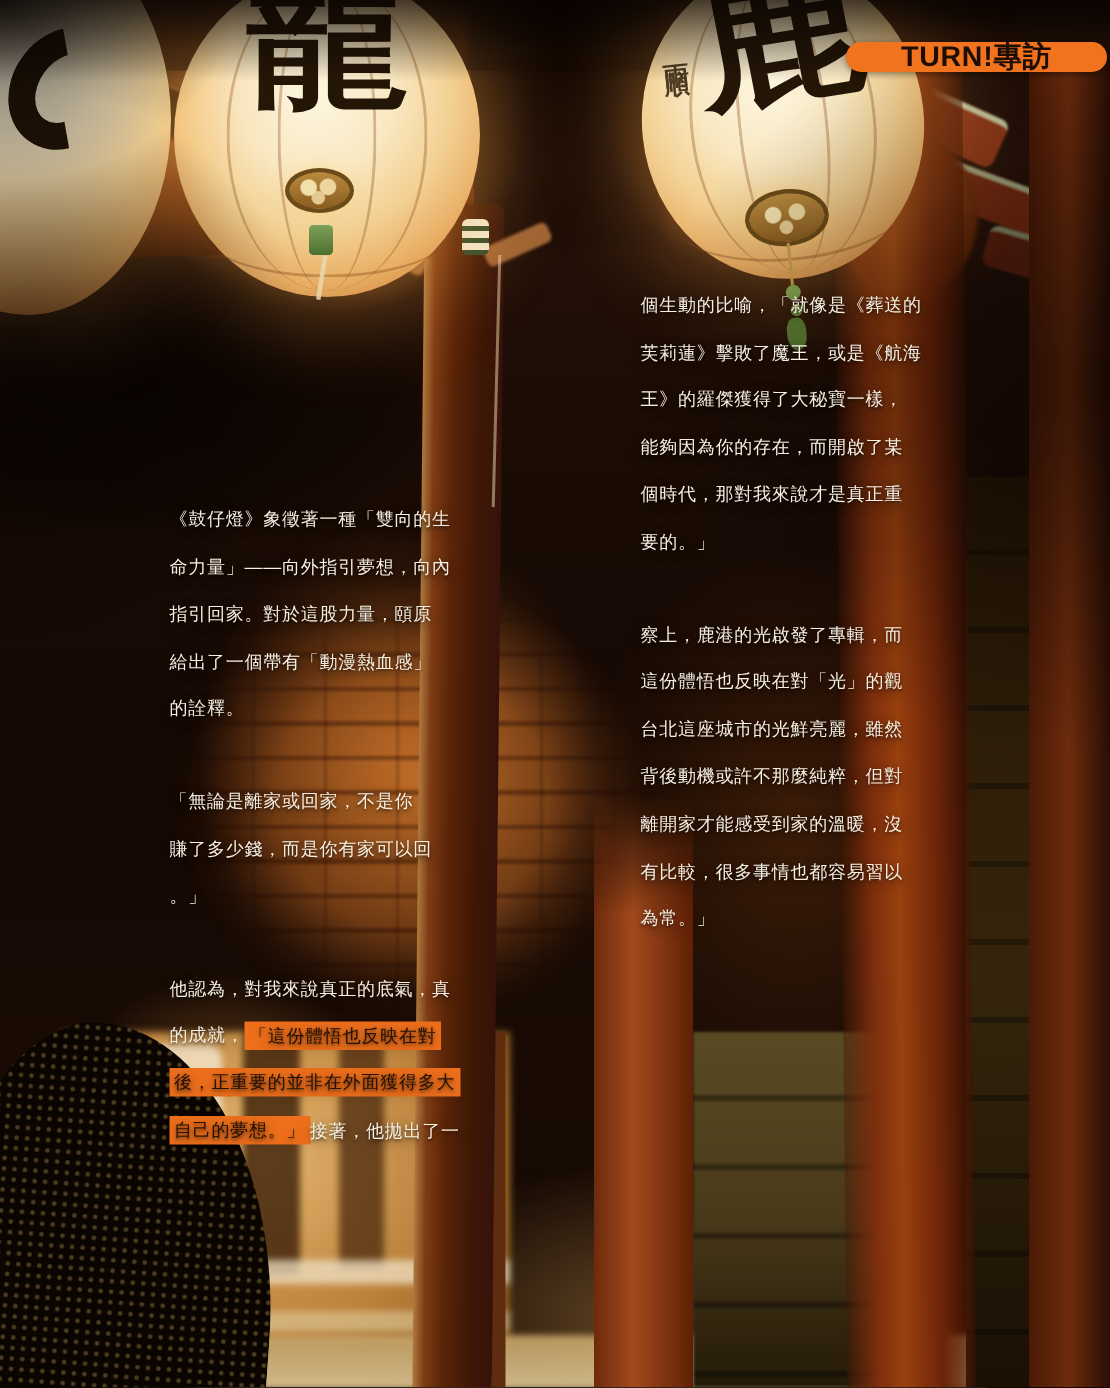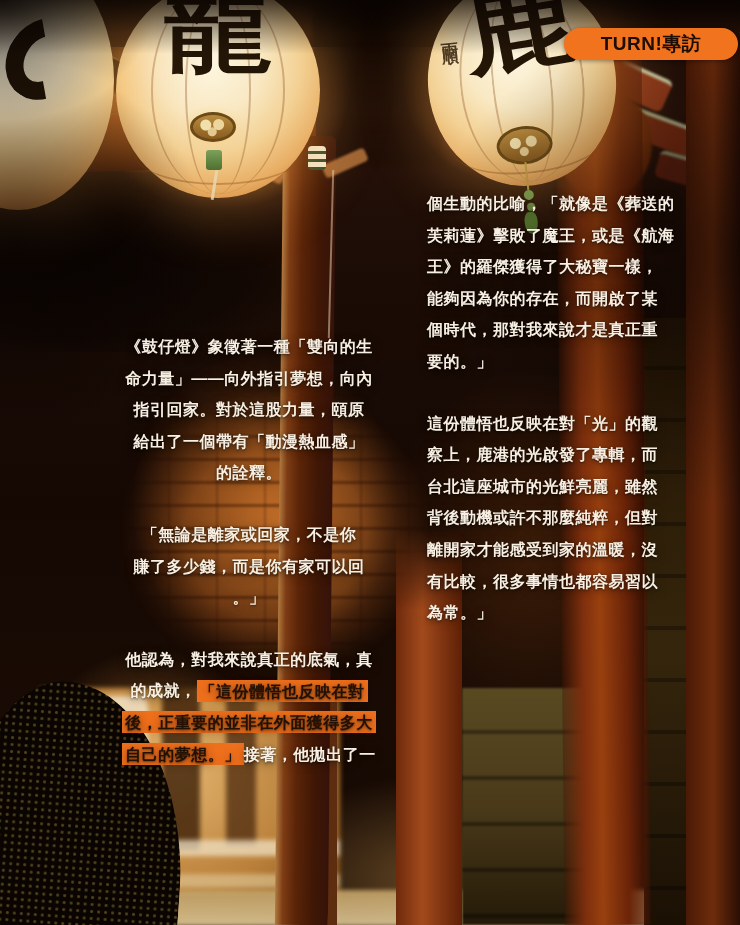--- a/index.html
+++ b/index.html
@@ -131,28 +131,28 @@
     background-image:radial-gradient(circle, rgba(232,195,95,.3) 1px, transparent 2px),
       linear-gradient(#0b0502,#0b0502);
     background-size:7px 7px,auto;}
   .vignette{inset:0;pointer-events:none;background:
     linear-gradient(180deg, rgba(8,3,1,.75), rgba(8,3,1,0) 54px),
     radial-gradient(ellipse 210px 160px at 0px 0px, rgba(5,2,1,.8), transparent 75%),
     radial-gradient(ellipse 260px 250px at 15px 245px, rgba(6,2,1,.75), transparent 74%),
     radial-gradient(ellipse 430px 340px at 748px 255px, rgba(6,2,1,.55), transparent 74%);}
 
   
-  .badge{left:564px;top:28px;width:174px;height:32px;border-radius:16px;
+  .badge{left:564px;top:28px;width:174px;height:20px;border-radius:16px;
     background:var(--badge-bg);display:flex;align-items:center;justify-content:center;
     z-index:20;box-shadow:0 1px 4px rgba(0,0,0,.4);}
   .badge span{position:static;color:#1d0d03;font-weight:800;font-size:19px;letter-spacing:.5px;}
-  .col{z-index:15;color:var(--body-text);font-weight:700;font-size:16px;line-height:31.6px;
+  .col{z-index:15;color:var(--body-text);font-weight:400;font-size:12px;line-height:31.6px;
     letter-spacing:.5px;white-space:nowrap;
     text-shadow:0 2px 8px rgba(0,0,0,.5),0 1px 2px rgba(0,0,0,.45);}
-  .col-left{left:103px;top:331px;width:292px;text-align:center;}
+  .col-left{left:113px;top:331px;width:292px;}
   .col-right{left:427px;top:188px;width:308px;}
   .col .para{position:static;display:block;}
   .col .para + .para{margin-top:30px;}
   .col .tline{position:static;display:block;}
   .col .tline span{position:static;}
   .hl{background:var(--highlight);color:var(--highlight-text);padding:2.5px 3px;}
 </style>
 </head>
 <body>
 
@@ -254,22 +254,22 @@
   <div class="col col-right">
       <div class="para">
         <div class="tline"><span>個生動的比喻，「就像是《葬送的</span></div>
         <div class="tline"><span>芙莉蓮》擊敗了魔王，或是《航海</span></div>
         <div class="tline"><span>王》的羅傑獲得了大秘寶一樣，</span></div>
         <div class="tline"><span>能夠因為你的存在，而開啟了某</span></div>
         <div class="tline"><span>個時代，那對我來說才是真正重</span></div>
         <div class="tline"><span>要的。」</span></div>
       </div>
       <div class="para">
+        <div class="tline"><span>察上，鹿港的光啟發了專輯，而</span></div>
         <div class="tline"><span>這份體悟也反映在對「光」的觀</span></div>
-        <div class="tline"><span>察上，鹿港的光啟發了專輯，而</span></div>
         <div class="tline"><span>台北這座城市的光鮮亮麗，雖然</span></div>
         <div class="tline"><span>背後動機或許不那麼純粹，但對</span></div>
         <div class="tline"><span>離開家才能感受到家的溫暖，沒</span></div>
         <div class="tline"><span>有比較，很多事情也都容易習以</span></div>
         <div class="tline"><span>為常。」</span></div>
       </div>
     </div>
 </div>
 
 </body></html>

